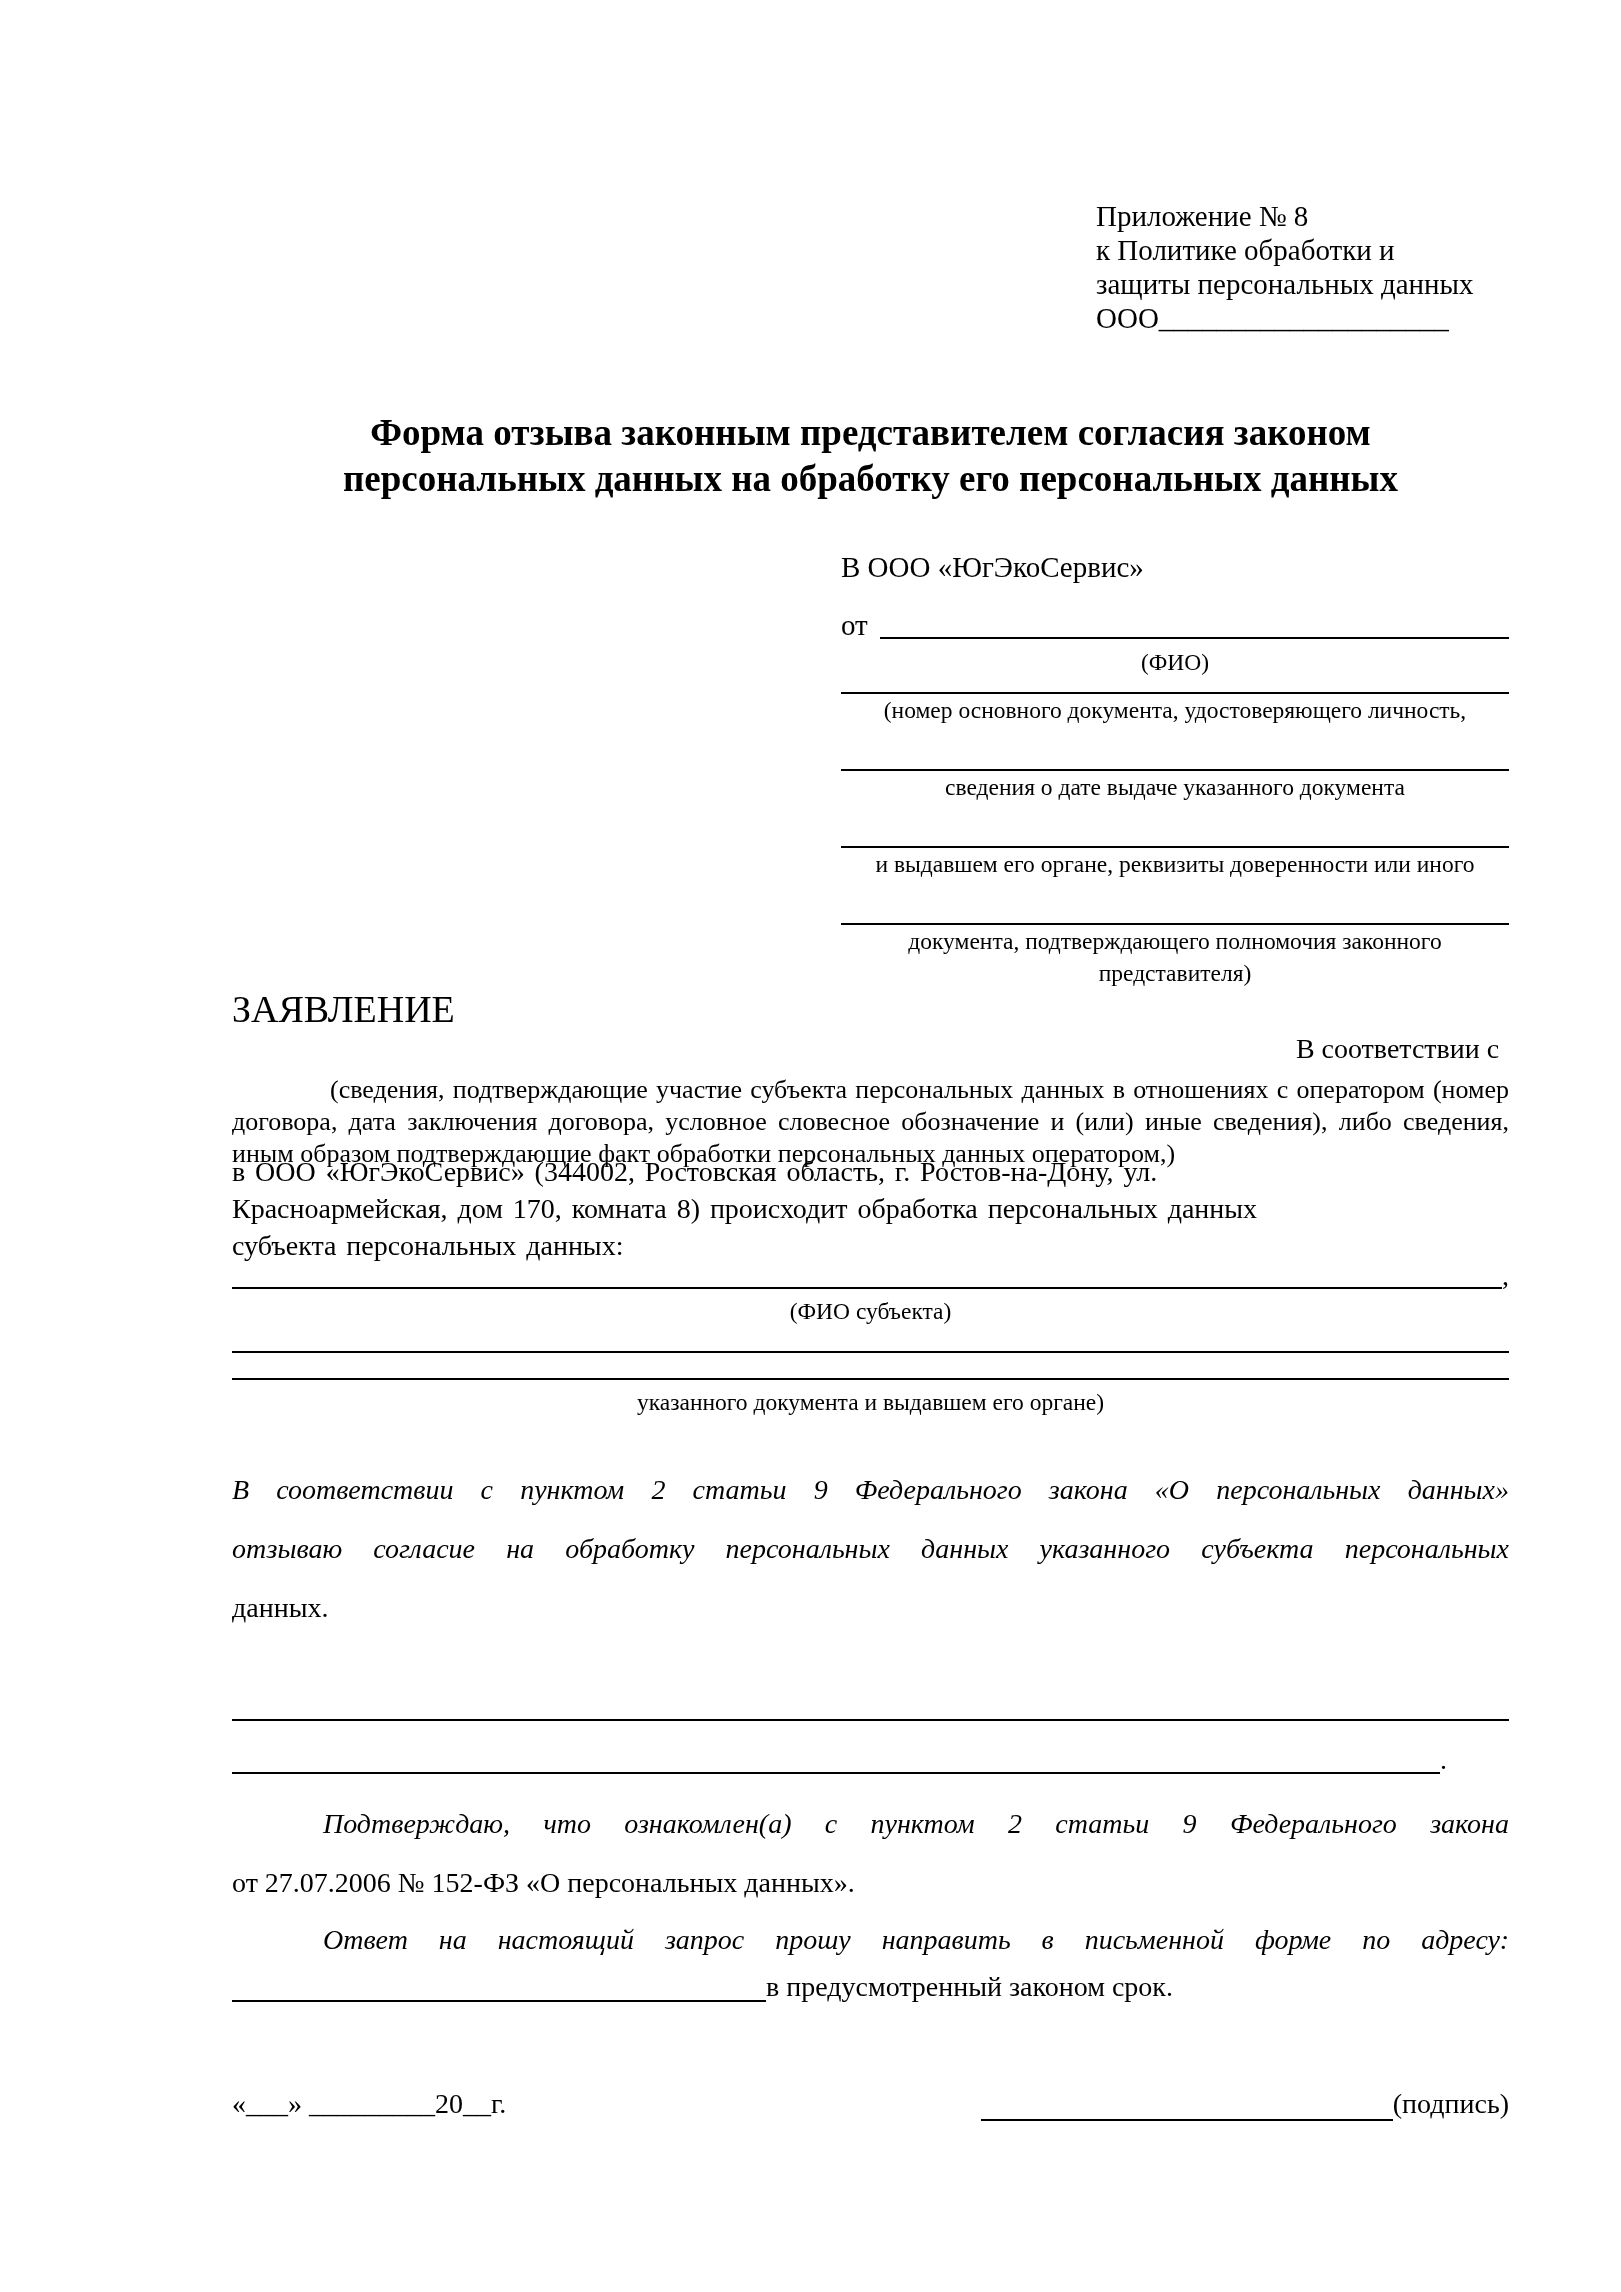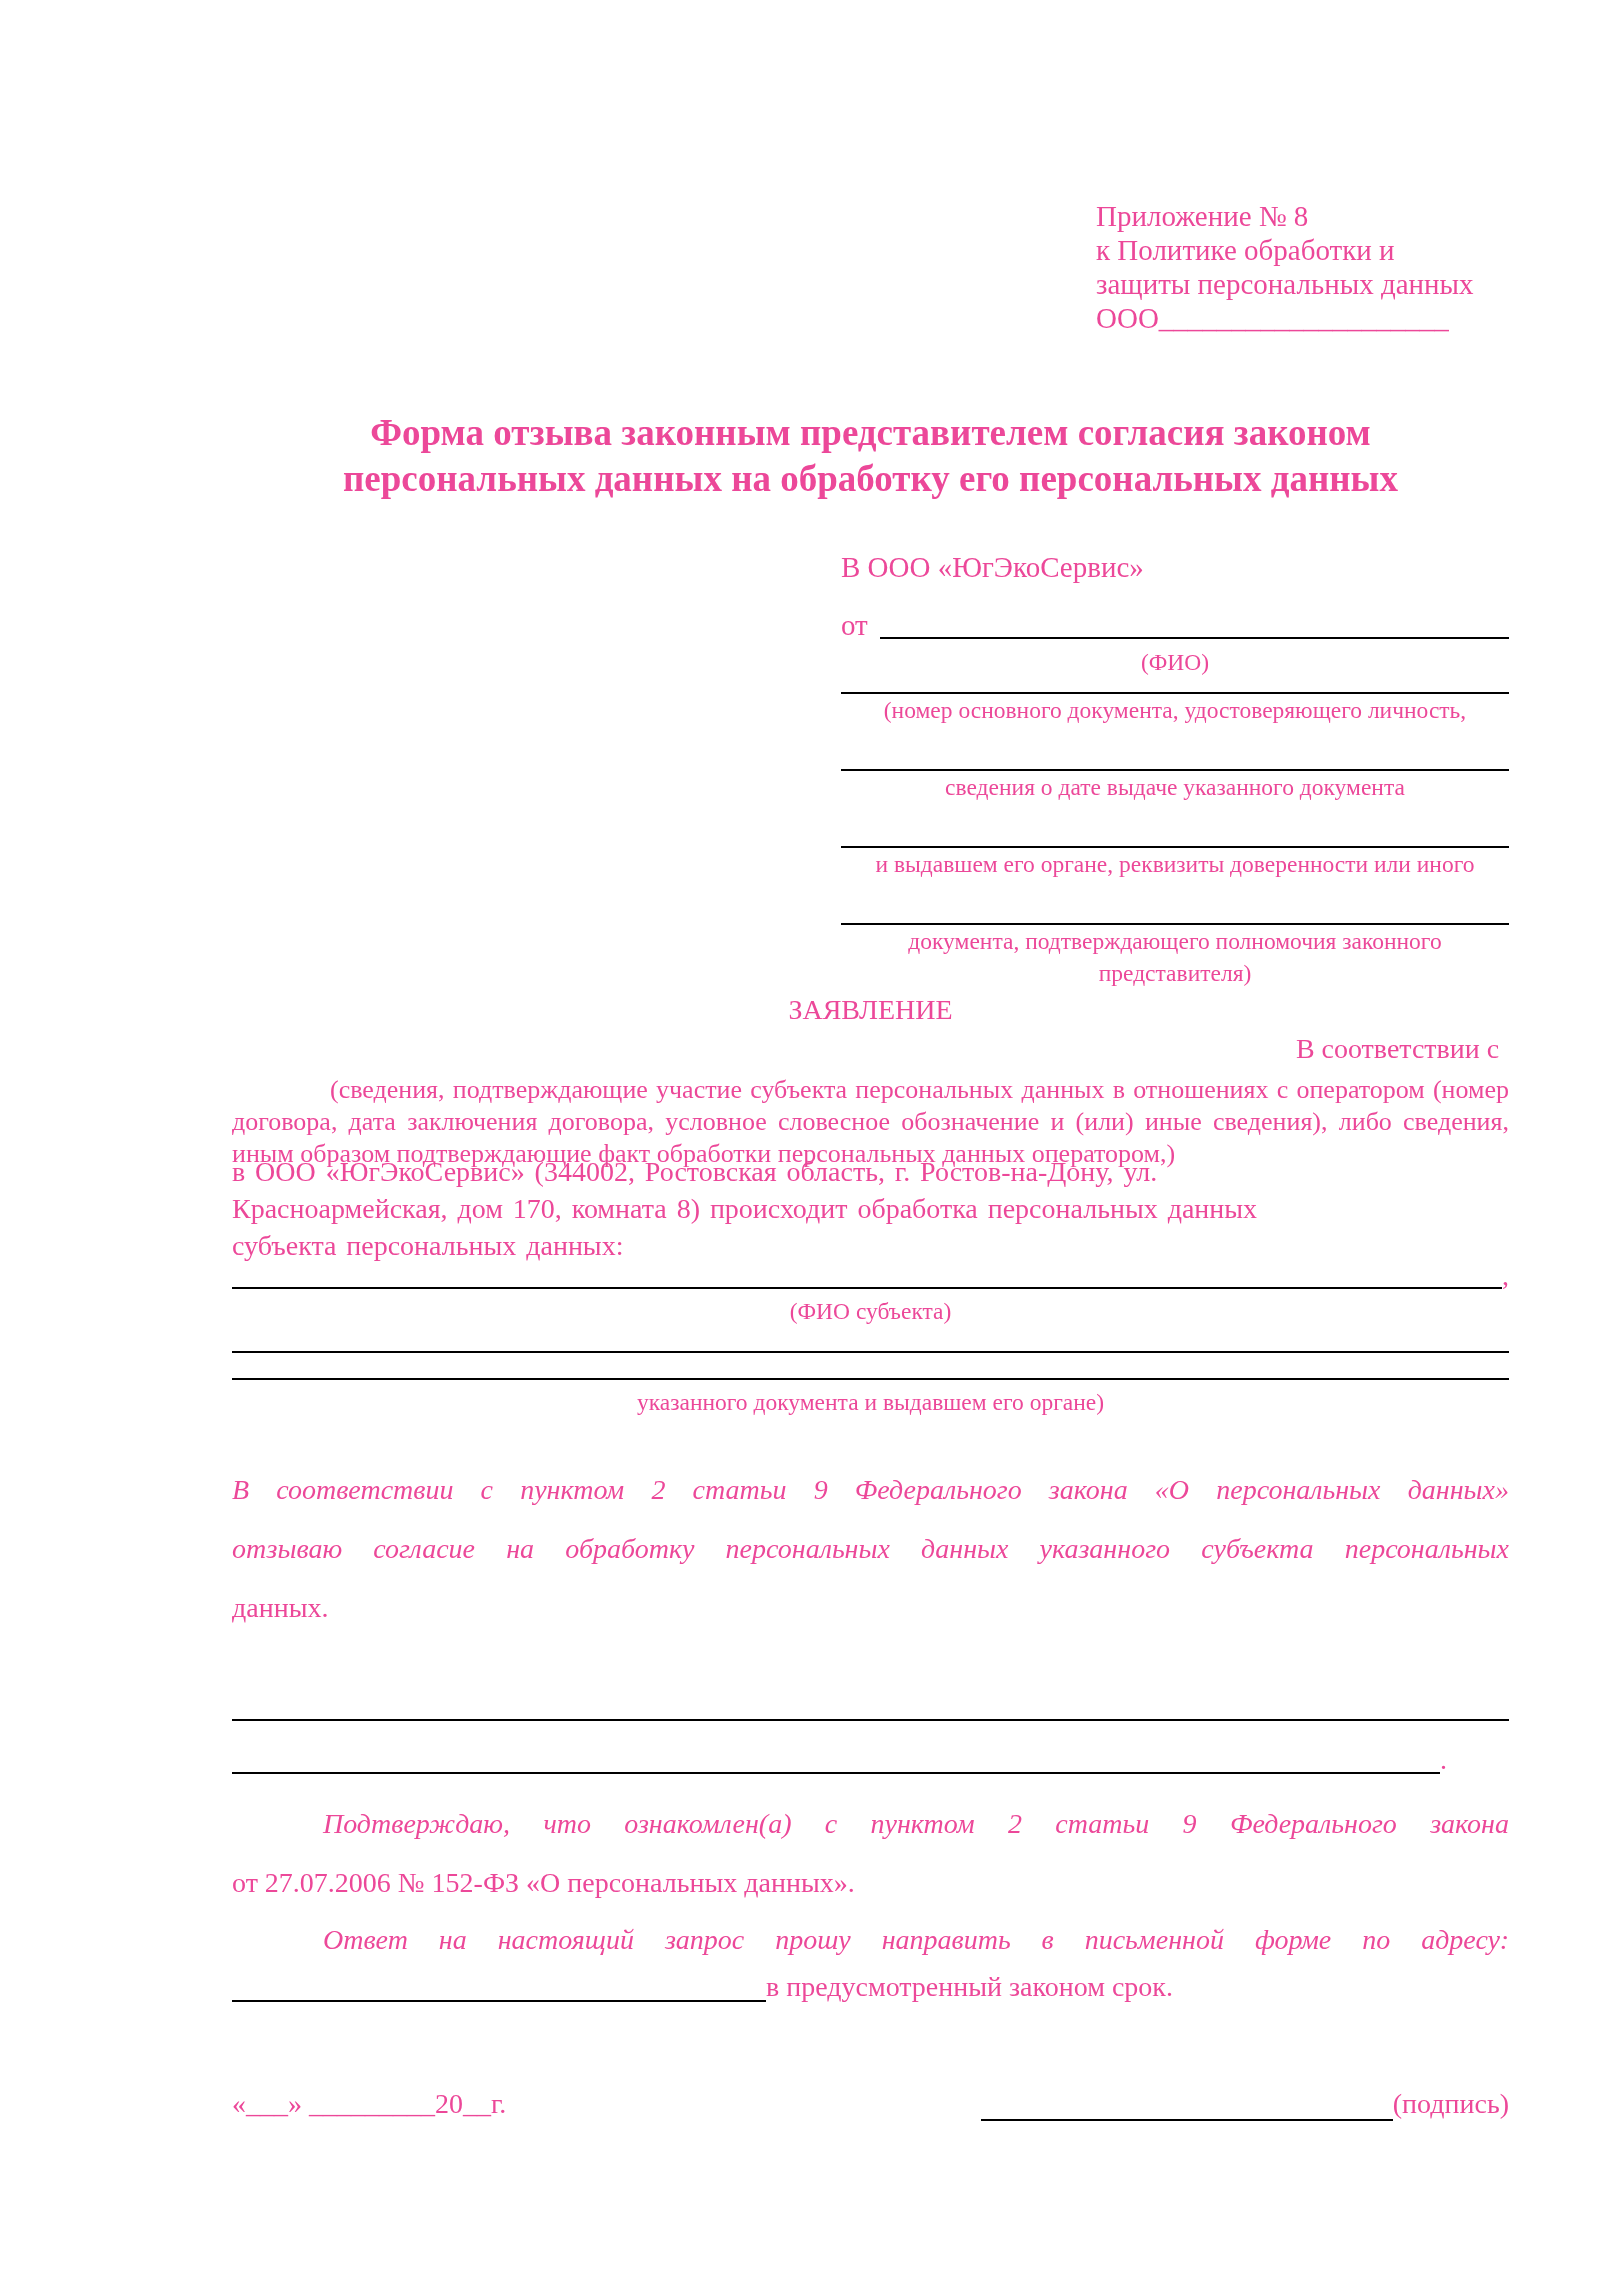--- a/index.html
+++ b/index.html
@@ -1,21 +1,21 @@
 <!DOCTYPE html>
 <html lang="ru"><head>
 <meta charset="utf-8">
 <style>
   html,body { margin:0; padding:0; background:#888; }
   .page {
     position:relative;
     width:1621px; height:2293px;
     margin:0 auto;
     background:#ffffff;
-    color:#ec4899;
+    color:#000000;
     font-family:"Liberation Serif","DejaVu Serif",serif;
     font-size:28px;
     overflow:hidden;
   }
   .abs { position:absolute; }
 
   
   .appendix { left:1096px; top:199px; width:421px; font-size:29px; line-height:34px; }
 
   
@@ -26,21 +26,21 @@
   .from-row { display:flex; align-items:flex-end; height:39px; margin-top:19px; }
   .from-row .lbl { flex:0 0 auto; padding-right:11.8px; }
   .fill { flex:1 1 auto; border-bottom:2.9px solid #000; margin-bottom:4.9px; }
   .caption { font-size:23.5px; line-height:32px; text-align:center; }
   .cap-fio { margin-top:2px; }
   .rule { height:0; border-bottom:2.9px solid #000; }
   .rule-a1 { margin-top:13.7px; }
   .rule-a  { margin-top:43px; }
 
   
-  .heading { left:232px; top:990px; width:1277px; text-align:center; font-size:28px; line-height:39px; }
+  .heading { left:232px; top:990px; width:1277px; font-size:38px; line-height:39px; }
   .accordance { left:232px; top:1033px; width:1277px; display:flex; align-items:flex-end; height:37px; padding-left:91px; box-sizing:border-box;flex-direction:column; }
   .accordance .lbl { flex:0 0 auto; padding-right:9.8px; }
   .accordance .fill { margin-bottom:3.9px; }
   .footnote { left:232px; top:1074px; width:1277px; font-size:26px; line-height:32px; text-align:justify; text-indent:98px; }
 
   .operator { left:232px; top:1153px; width:1277px; line-height:37px; word-spacing:2.9px; }
 
   .subject { left:232px; top:1262px; width:1277px; }
   .subject-row { display:flex; align-items:flex-end; height:27.4px; }
   .subject-row .fill { margin-bottom:0; }

